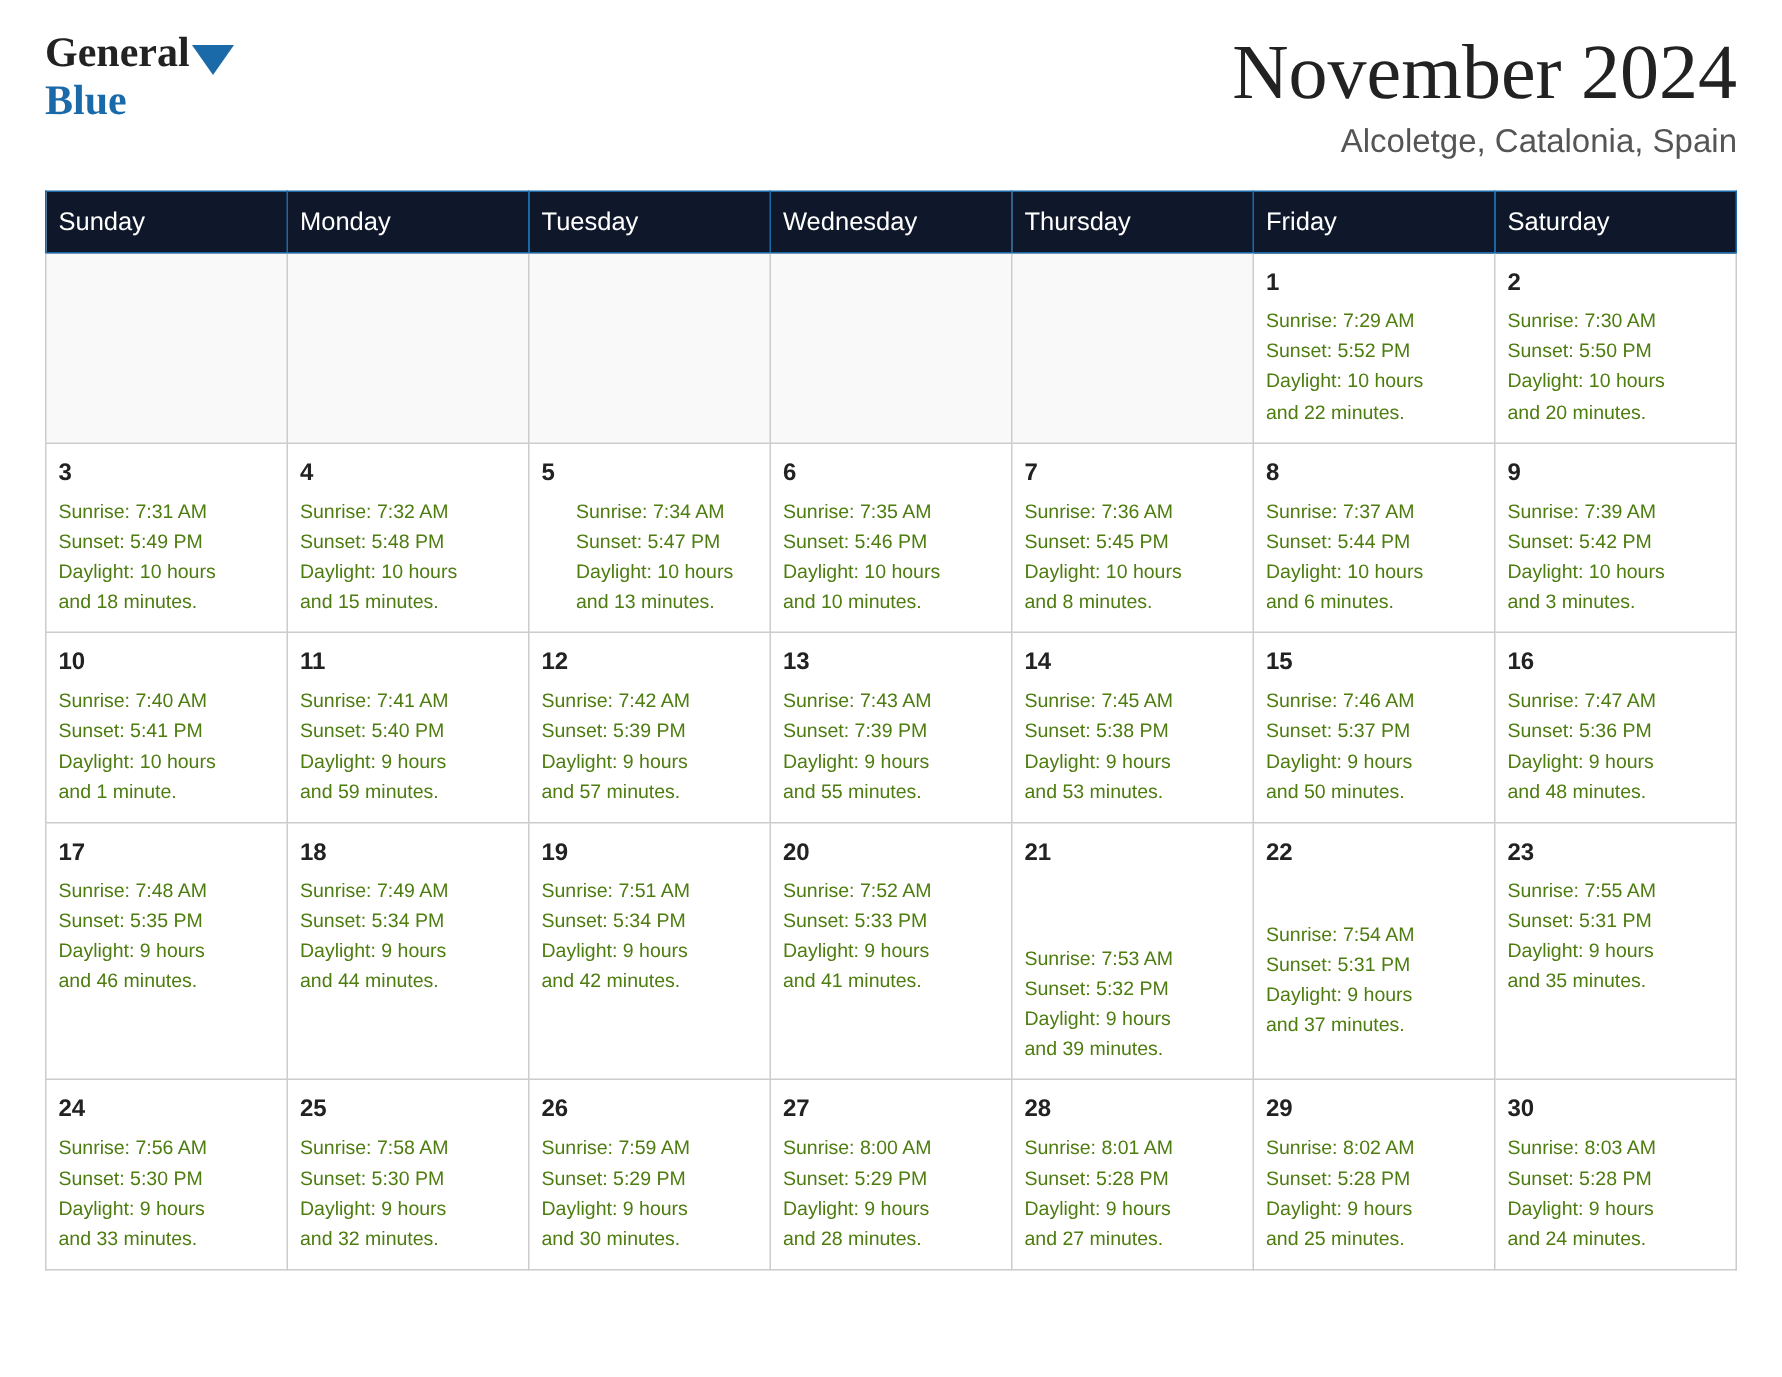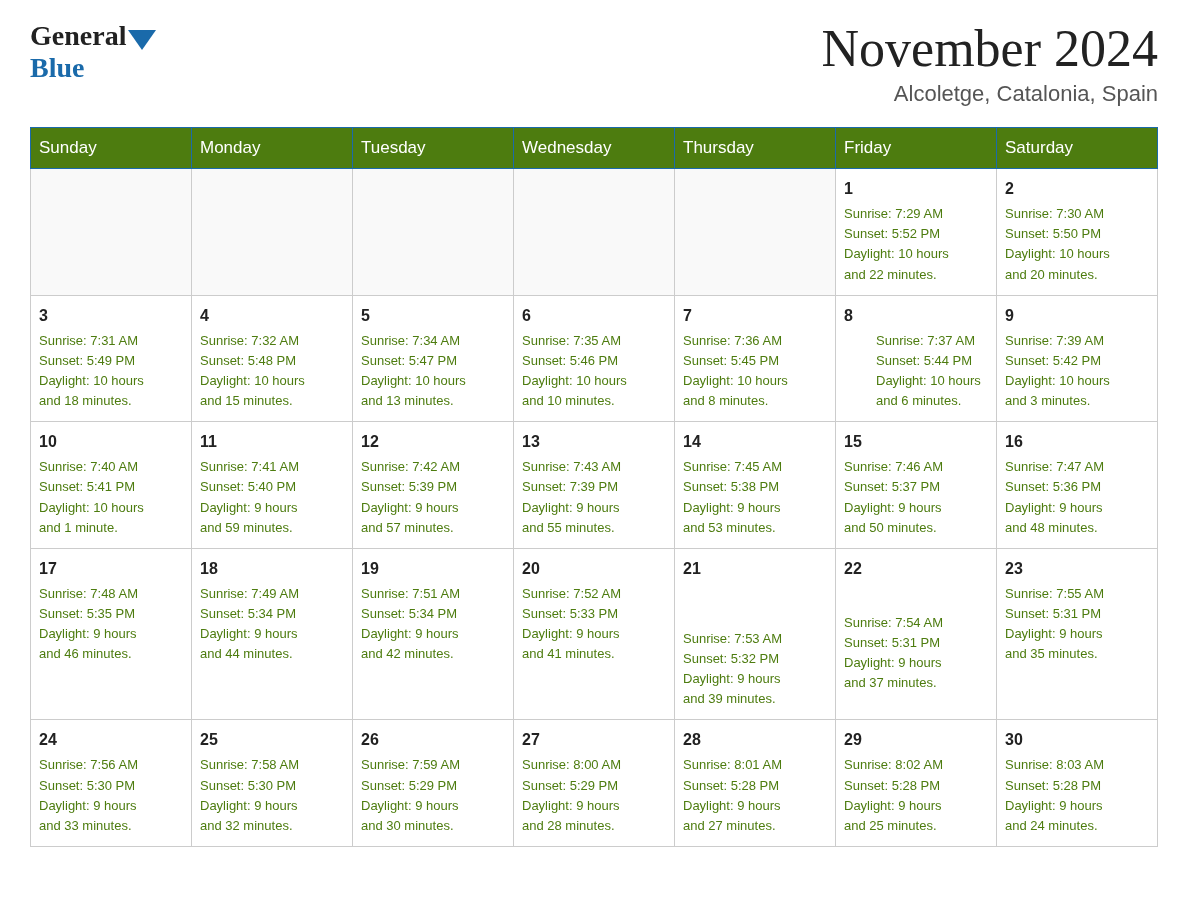--- a/index.html
+++ b/index.html
@@ -52,21 +52,21 @@
       font-size: 22px;
       color: #555;
       margin-top: 4px;
     }
     .calendar {
       width: 100%;
       border-collapse: collapse;
       border: 1px solid #999;
     }
     .calendar th {
-      background-color: #4d7c0f;
+      background-color: #0f172a;
       color: #fff;
       font-size: 17px;
       font-weight: normal;
       padding: 10px 8px;
       text-align: left;
       border: 1px solid #1a6aaa;
     }
     .calendar td {
       vertical-align: top;
       padding: 8px 8px 10px 8px;
@@ -167,42 +167,42 @@
         </td>
         <td>
           <span class="day-num">4</span>
           <div class="day-info" style="white-space: pre-line;">Sunrise: 7:32 AM
 Sunset: 5:48 PM
 Daylight: 10 hours
 and 15 minutes.</div>
         </td>
         <td>
           <span class="day-num">5</span>
-          <div class="day-info" style="white-space: pre-line;">Sunrise: 7:34 AM
+          <div class="day-info" style="white-space: pre-line; margin-left: 23px;">Sunrise: 7:34 AM
 Sunset: 5:47 PM
 Daylight: 10 hours
 and 13 minutes.</div>
         </td>
         <td>
           <span class="day-num">6</span>
           <div class="day-info" style="white-space: pre-line;">Sunrise: 7:35 AM
 Sunset: 5:46 PM
 Daylight: 10 hours
 and 10 minutes.</div>
         </td>
         <td>
           <span class="day-num">7</span>
           <div class="day-info" style="white-space: pre-line;">Sunrise: 7:36 AM
 Sunset: 5:45 PM
 Daylight: 10 hours
 and 8 minutes.</div>
         </td>
         <td>
           <span class="day-num">8</span>
-          <div class="day-info" style="white-space: pre-line; margin-left: 32px;">Sunrise: 7:37 AM
+          <div class="day-info" style="white-space: pre-line;">Sunrise: 7:37 AM
 Sunset: 5:44 PM
 Daylight: 10 hours
 and 6 minutes.</div>
         </td>
         <td>
           <span class="day-num">9</span>
           <div class="day-info" style="white-space: pre-line;">Sunrise: 7:39 AM
 Sunset: 5:42 PM
 Daylight: 10 hours
 and 3 minutes.</div>

